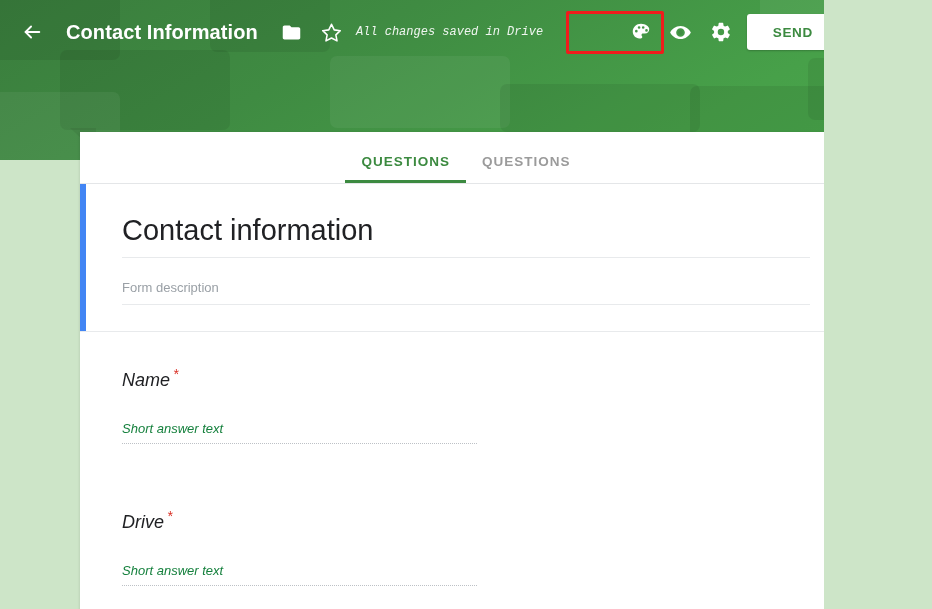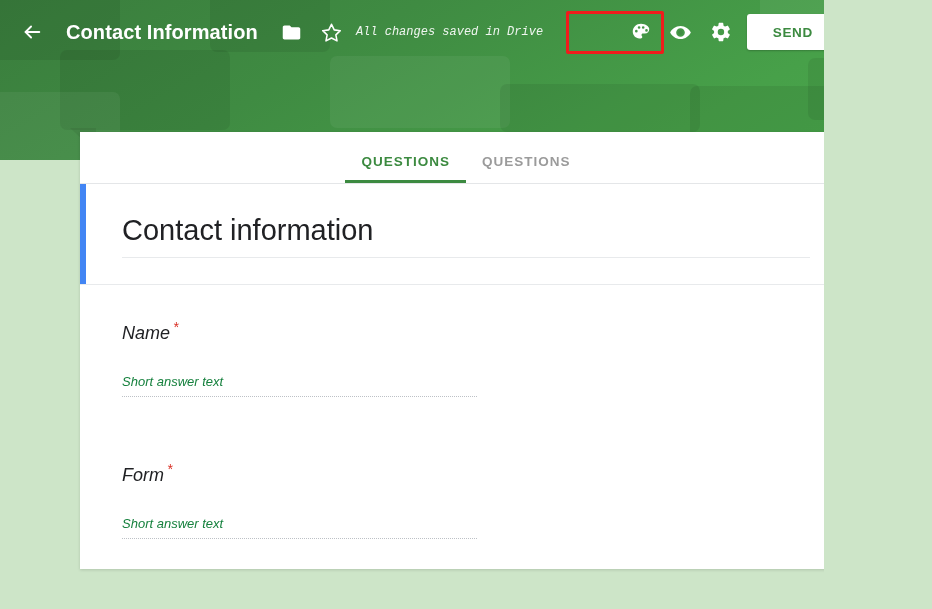--- a/index.html
+++ b/index.html
@@ -361,32 +361,33 @@
     <div class="tabs">
       <button class="tab active">QUESTIONS</button>
       <button class="tab">QUESTIONS</button>
     </div>
 
     <div class="card-body">
 
       <div class="title-block">
         <span class="accent-bar"></span>
         <div class="title-text">Contact information</div>
+        <div class="desc-text">Form description</div>
       </div>
 
       <div class="question">
         <div class="q-label">
           <span>Name</span><span class="req-star">*</span>
         </div>
         <div class="answer-line">Short answer text</div>
       </div>
 
       <div class="question">
         <div class="q-label">
-          <span>Form</span><span class="req-star">*</span>
+          <span>Drive</span><span class="req-star">*</span>
         </div>
         <div class="answer-line">Short answer text</div>
       </div>
 
     </div>
   </div>
 
   <div class="side-toolbar">
 
     <div class="side-item">

